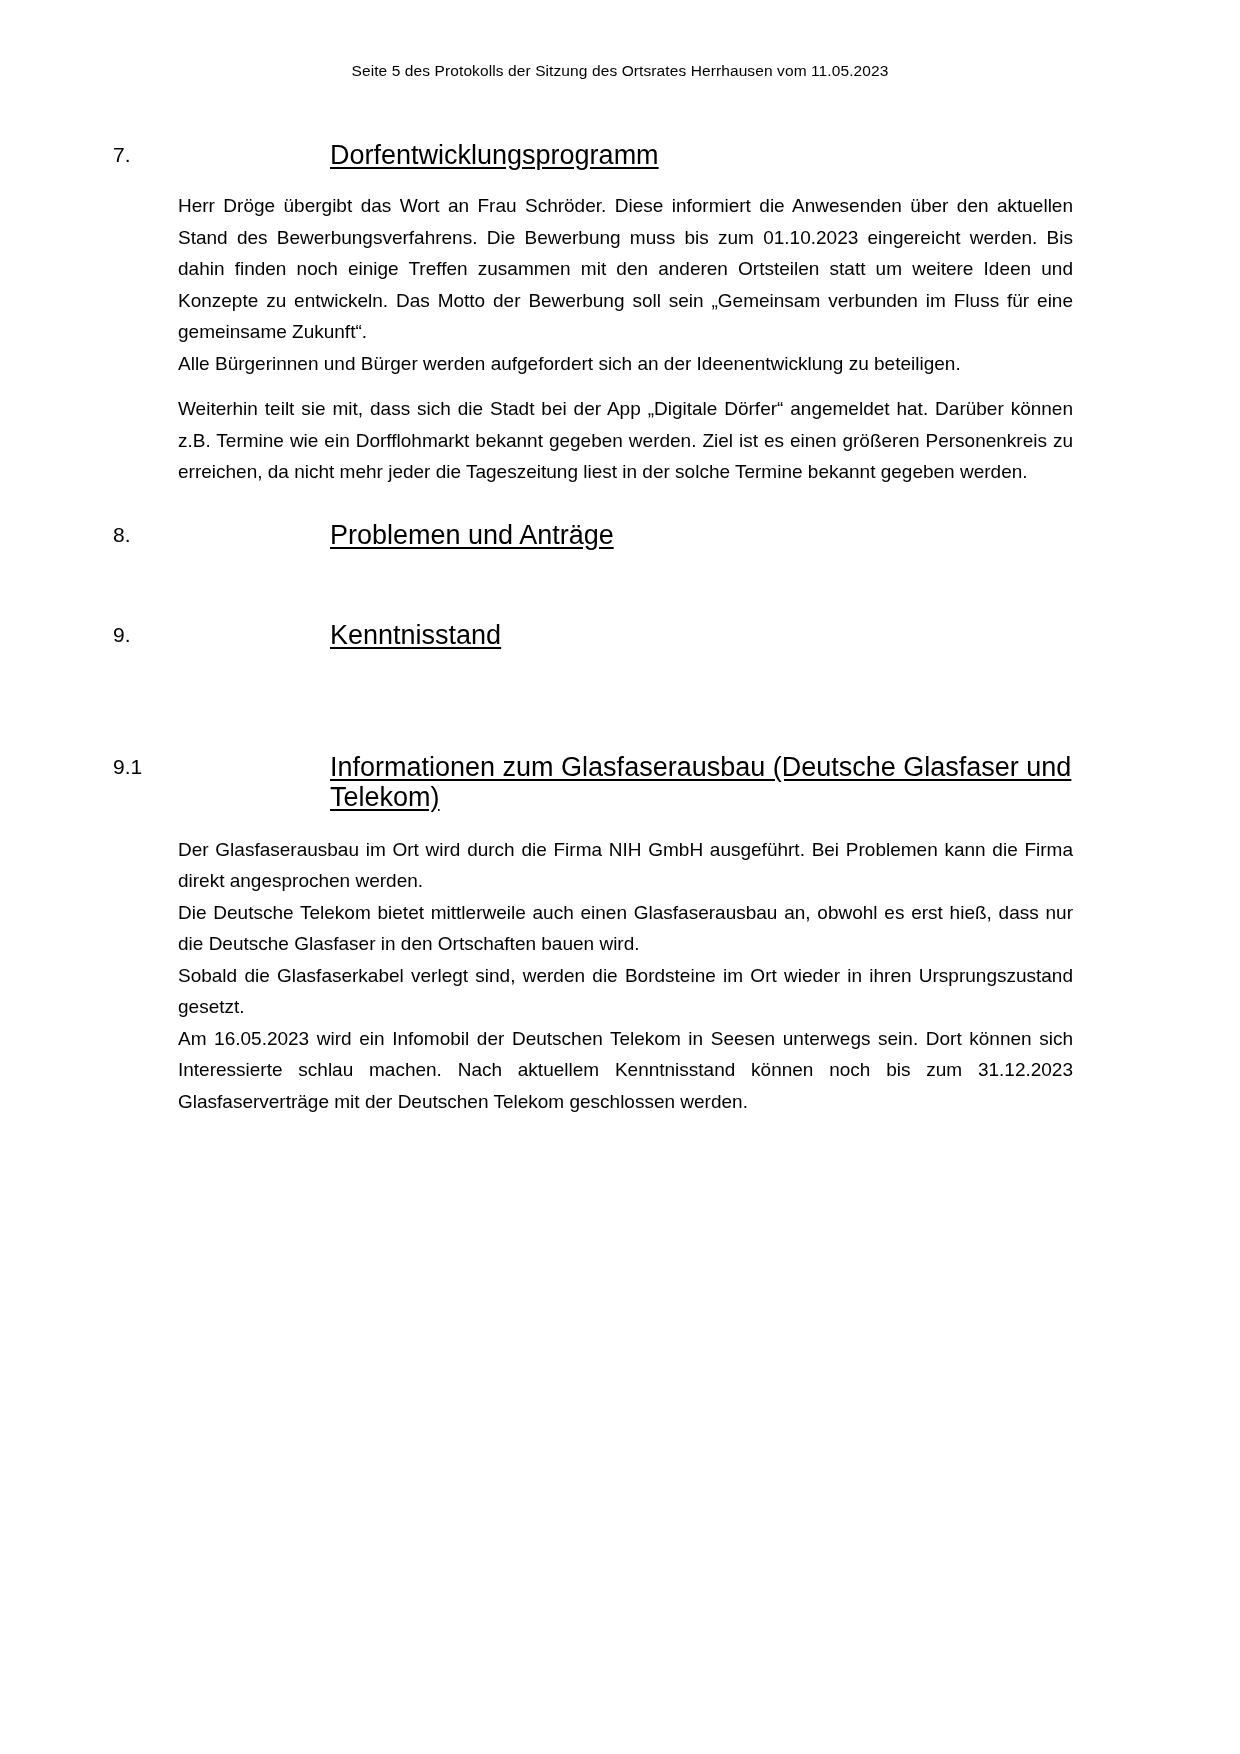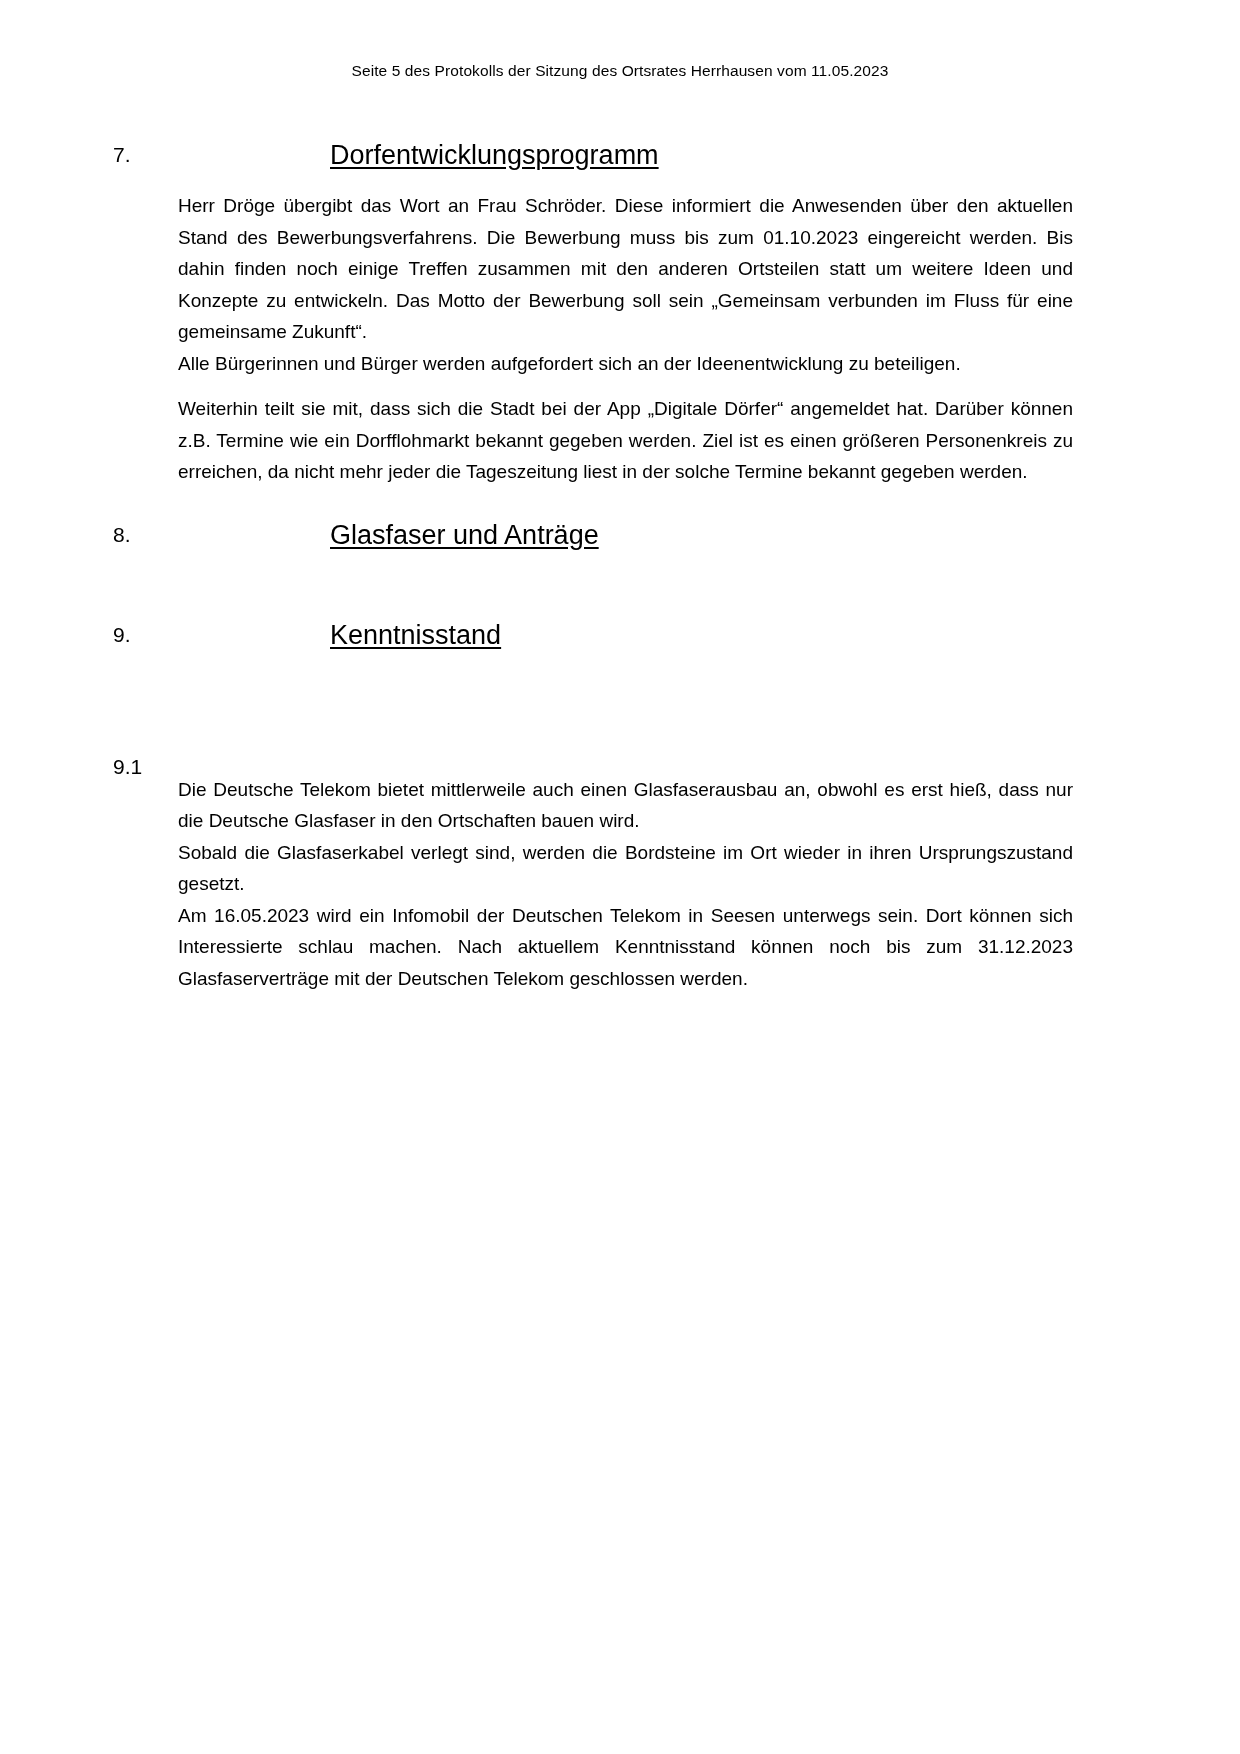--- a/index.html
+++ b/index.html
@@ -98,42 +98,44 @@
         <div class="spacer-xs"></div>
         <p> Weiterhin teilt sie mit, dass sich die Stadt bei der App „Digitale Dörfer“ angemeldet hat. Darüber können z.B. Termine wie ein Dorfflohmarkt bekannt gegeben werden. Ziel ist es einen größeren Personenkreis zu erreichen, da nicht mehr jeder die Tageszeitung liest in der solche Termine bekannt gegeben werden.</p>
       </div>
     </div>
 
     <div class="spacer-m"></div>
 
     <div class="section">
       <div class="sec-row">
         <span class="sec-num">8.</span>
-        <span class="sec-title">Glasfaser und Anträge</span>
+        <span class="sec-title">Problemen und Anträge</span>
       </div>
     </div>
 
     <div class="spacer-xl"></div>
 
     <div class="section">
       <div class="sec-row">
         <span class="sec-num">9.</span>
         <span class="sec-title">Kenntnisstand</span>
       </div>
     </div>
 
     <div class="spacer-xl"></div>
     <div class="spacer-m"></div>
 
     <div class="section">
       <div class="sec-row">
         <span class="sec-num">9.1</span>
+        <span class="sec-title">Informationen zum Glasfaserausbau (Deutsche Glasfaser und Telekom)</span>
       </div>
       <div class="spacer-s"></div>
       <div class="body-block">
+        <p>Der Glasfaserausbau im Ort wird durch die Firma NIH GmbH ausgeführt. Bei Problemen kann die Firma direkt angesprochen werden.</p>
         <p>Die Deutsche Telekom bietet mittlerweile auch einen Glasfaserausbau an, obwohl es erst hieß, dass nur die Deutsche Glasfaser in den Ortschaften bauen wird.</p>
         <p>Sobald die Glasfaserkabel verlegt sind, werden die Bordsteine im Ort wieder in ihren Ursprungszustand gesetzt.</p>
         <p>Am 16.05.2023 wird ein Infomobil der Deutschen Telekom in Seesen unterwegs sein. Dort können sich Interessierte schlau machen. Nach aktuellem Kenntnisstand können noch bis zum 31.12.2023 Glasfaserverträge mit der Deutschen Telekom geschlossen werden.</p>
       </div>
     </div>
 
   </div>
 </div>
 
 </body></html>

